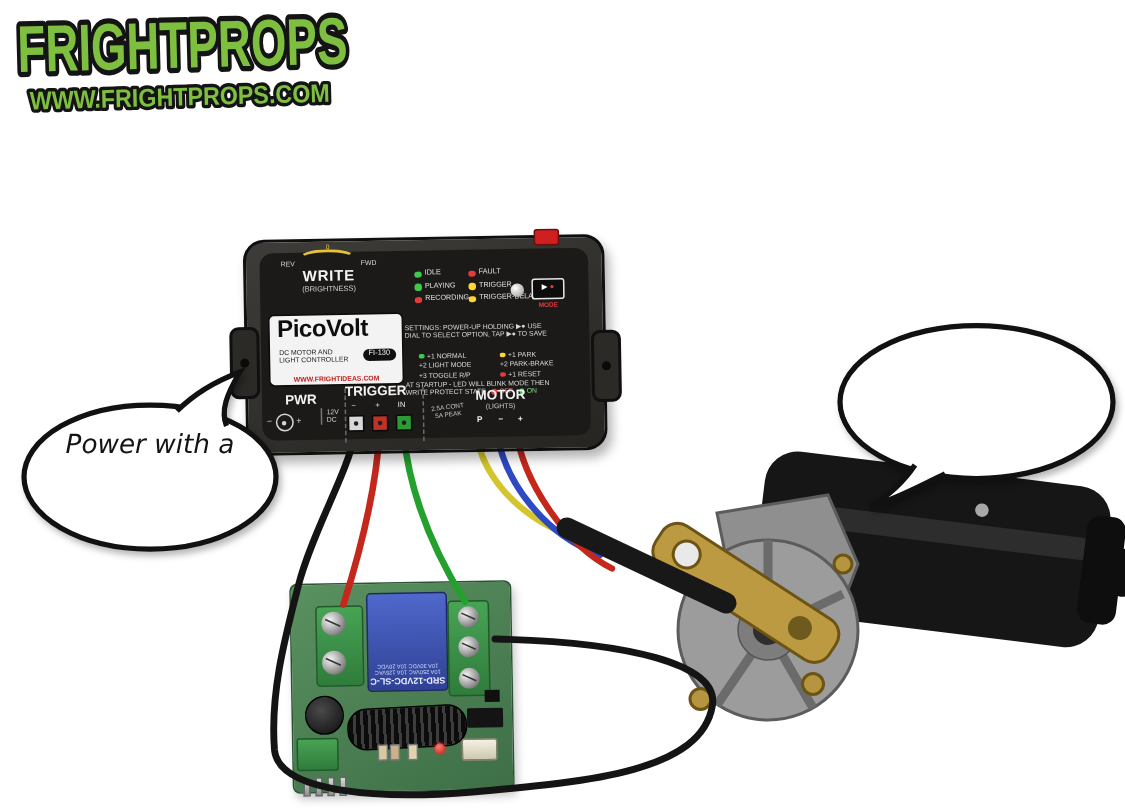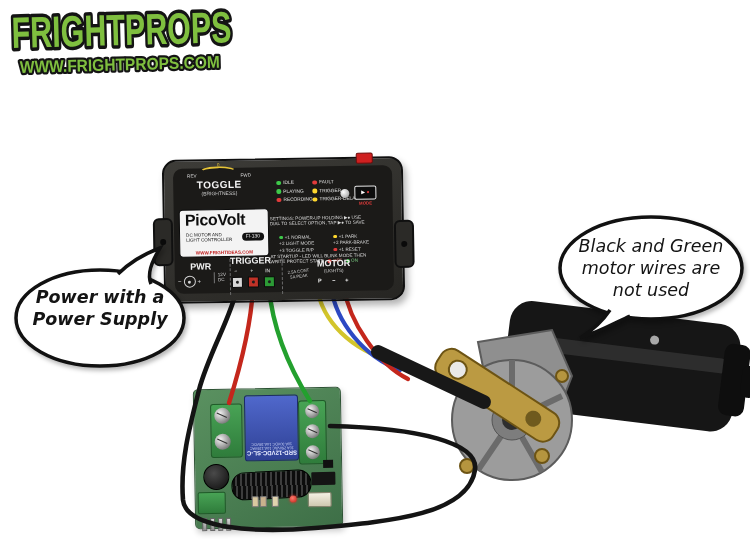--- a/index.html
+++ b/index.html
@@ -183,21 +183,21 @@
     <div class="face"></div>
 
     <div class="abs dial-wrap">
       <div class="dial-row">
         <span class="dial-end">REV</span>
         <div class="dial-arc">
           <div class="dial-zero">0</div>
         </div>
         <span class="dial-end">FWD</span>
       </div>
-      <div class="dial-label">TOGGLE</div>
+      <div class="dial-label">WRITE</div>
       <div class="dial-sub">(BRIGHTNESS)</div>
     </div>
 
     <div class="abs ledcol" style="left:112px;top:20px;">
       <div class="ledrow">
           <i class="dot d-green"></i>
           <span>IDLE</span>
         </div>
       <div class="ledrow">
           <i class="dot d-green"></i>
@@ -329,31 +329,25 @@
   <svg class="logo-svg" width="265" height="85" viewBox="0 0 265 85">
     <text x="8" y="46" font-size="44" textLength="220" lengthAdjust="spacingAndGlyphs" stroke="#141414" stroke-width="7" stroke-linejoin="round" paint-order="stroke" transform="rotate(-1.5 8 46)" fill="#7fbf3f">FRIGHTPROPS</text>
     <text x="16" y="71" font-size="17" textLength="200" lengthAdjust="spacingAndGlyphs" stroke="#141414" stroke-width="4.5" stroke-linejoin="round" paint-order="stroke" transform="rotate(-1.5 16 71)" fill="#7fbf3f">WWW.FRIGHTPROPS.COM</text>
   </svg>
 
   <div class="bubble-wrap" style="left:8px;top:240px;">
     <svg width="195" height="135" viewBox="0 0 195 135">
       <ellipse cx="92" cy="78" rx="84" ry="48" fill="#ffffff" stroke="#111111" stroke-width="3.5"></ellipse>
       <path d="M 110,34 C 122,22 136,14 152,8 C 143,23 139,34 143,44" fill="#ffffff" stroke="#111111" stroke-width="3.5"></path>
     </svg>
-    <div class="bubble-text" style="left:12px;top:47px;width:160px;font-weight:bold;">
+    <div class="bubble-text" style="left:12px;top:47px;width:160px;">
       <div>Power with a</div>
-      <div>Power Supply</div>
     </div>
   </div>
 
   <div class="bubble-wrap" style="left:555px;top:212px;">
     <svg width="195" height="140" viewBox="0 0 195 140">
       <ellipse cx="96" cy="56" rx="91" ry="51" fill="#ffffff" stroke="#111111" stroke-width="3.5"></ellipse>
       <path d="M 55,98 C 47,110 38,118 25,126 C 44,120 58,112 75,104" fill="#ffffff" stroke="#111111" stroke-width="3.5"></path>
     </svg>
-    <div class="bubble-text" style="left:10px;top:24px;width:172px;">
-      <div>Black and Green</div>
-      <div>motor wires are</div>
-      <div>not used</div>
-    </div>
   </div>
 
 </div>
 
 </body></html>

